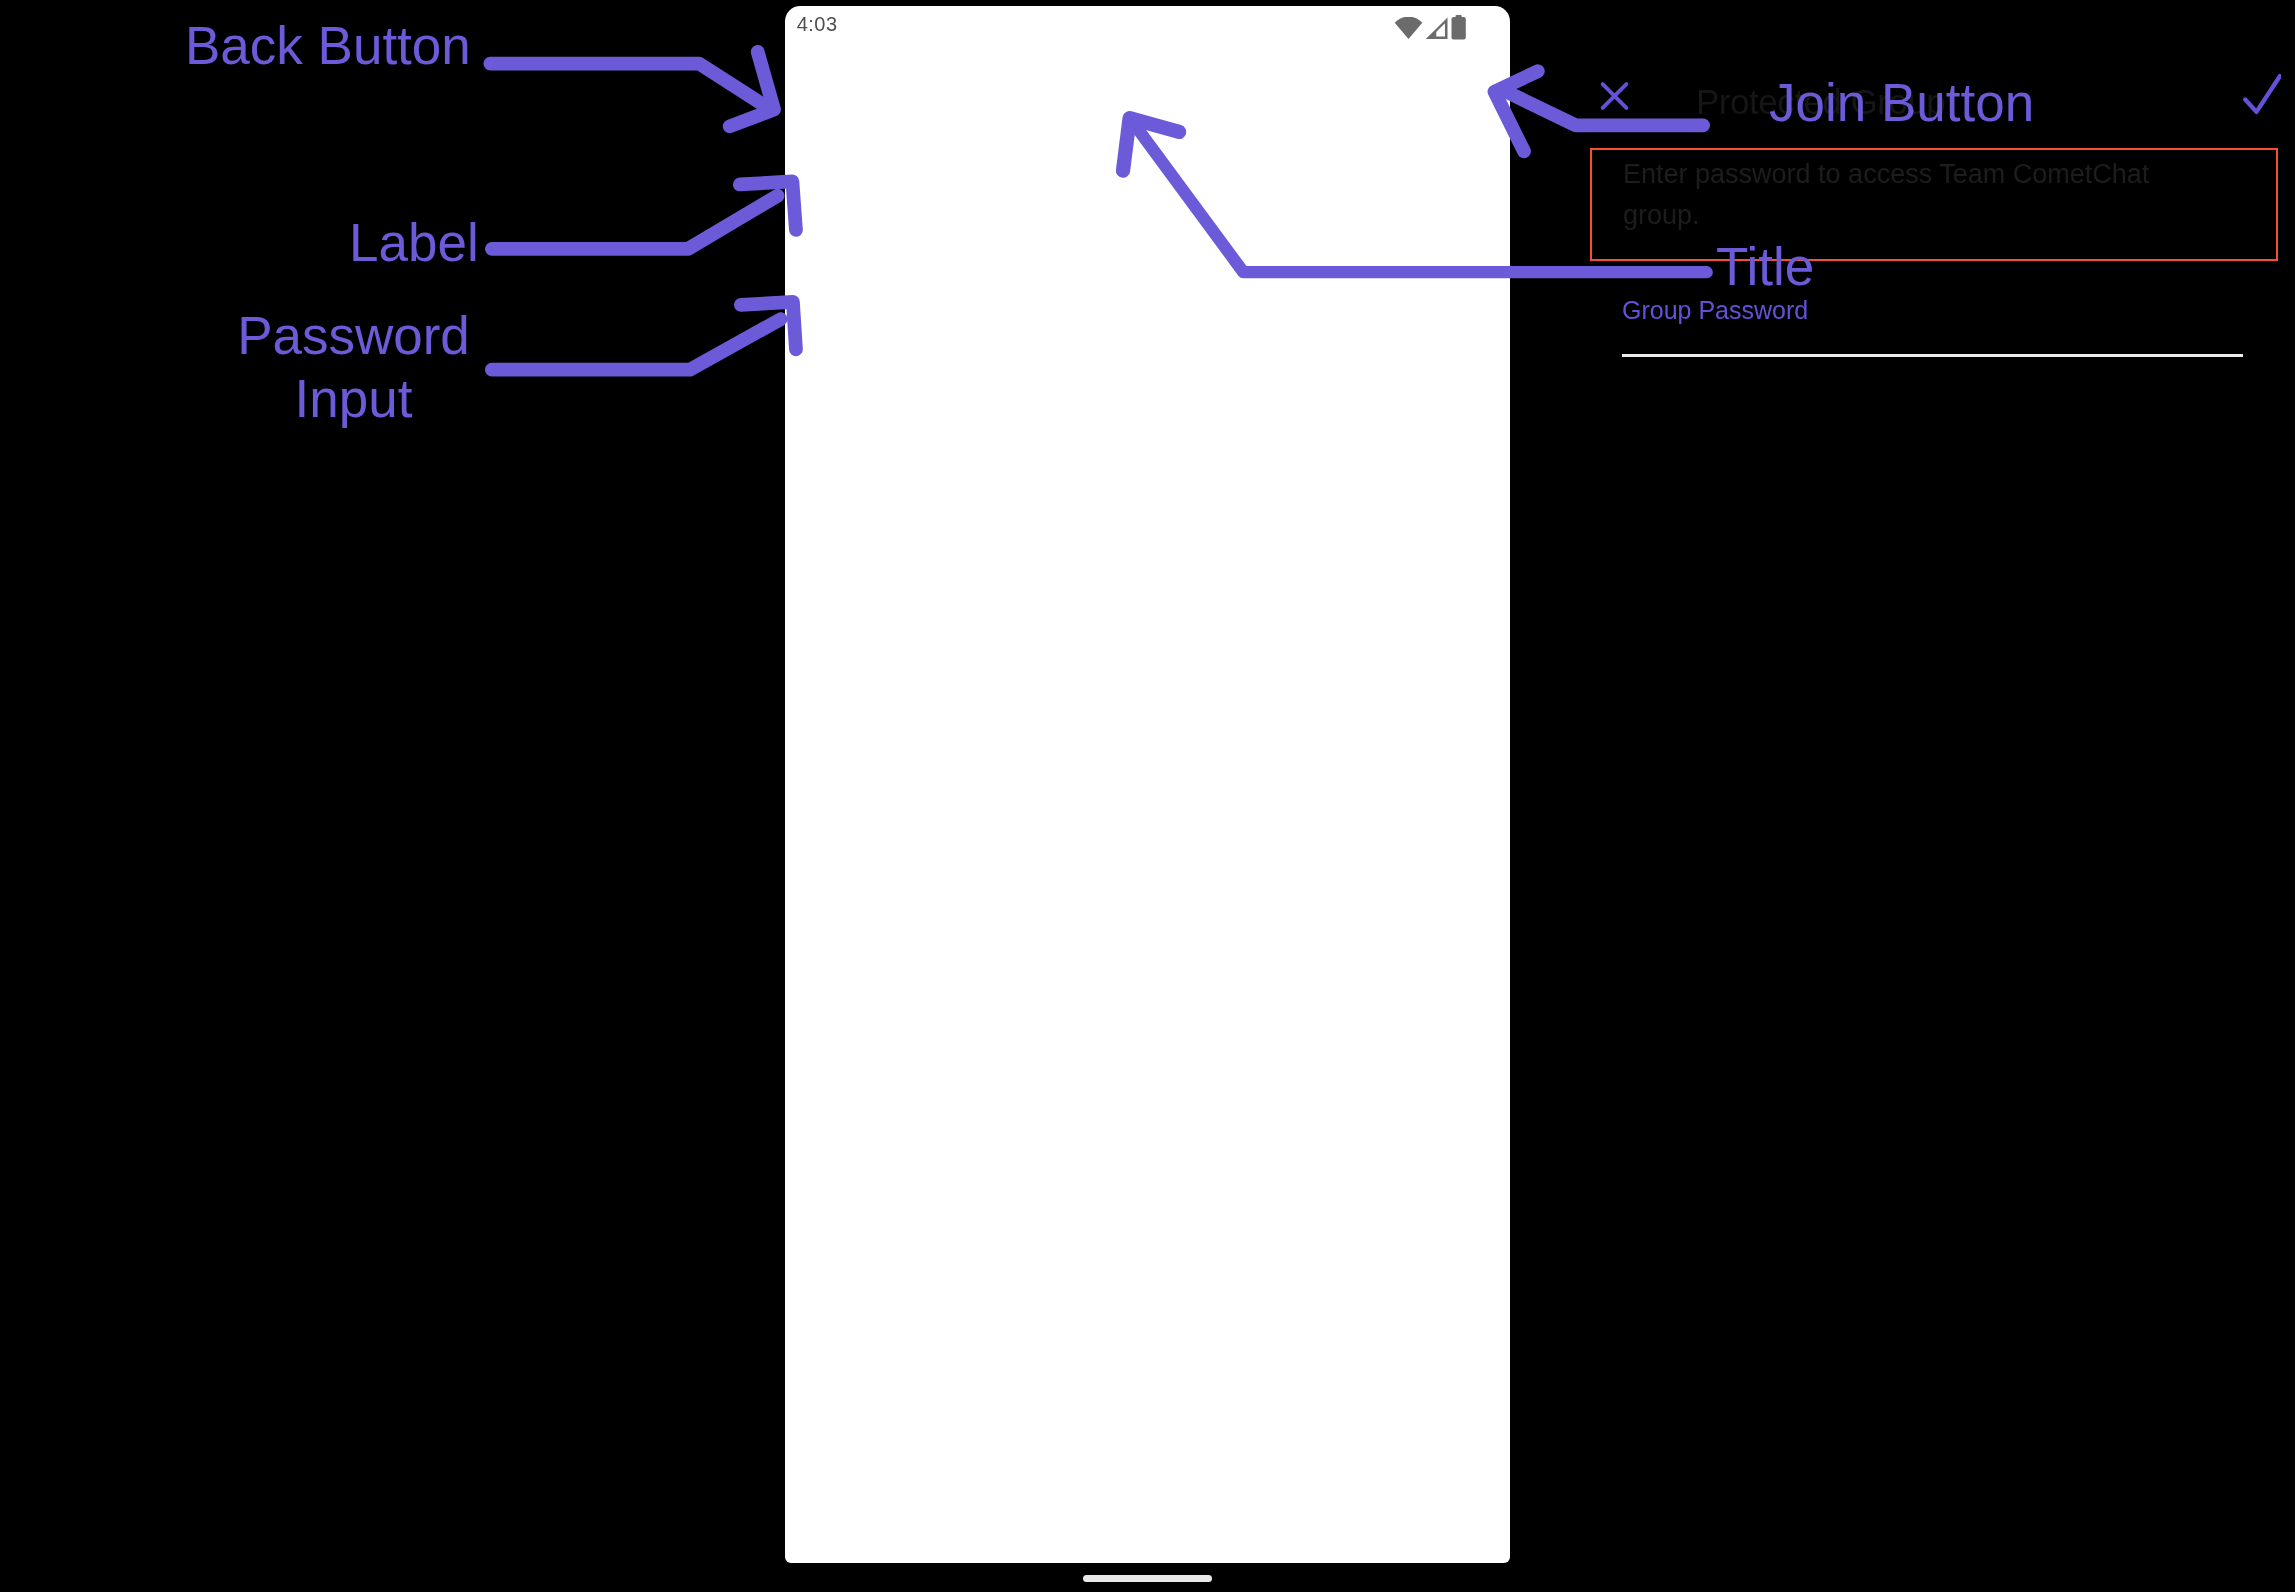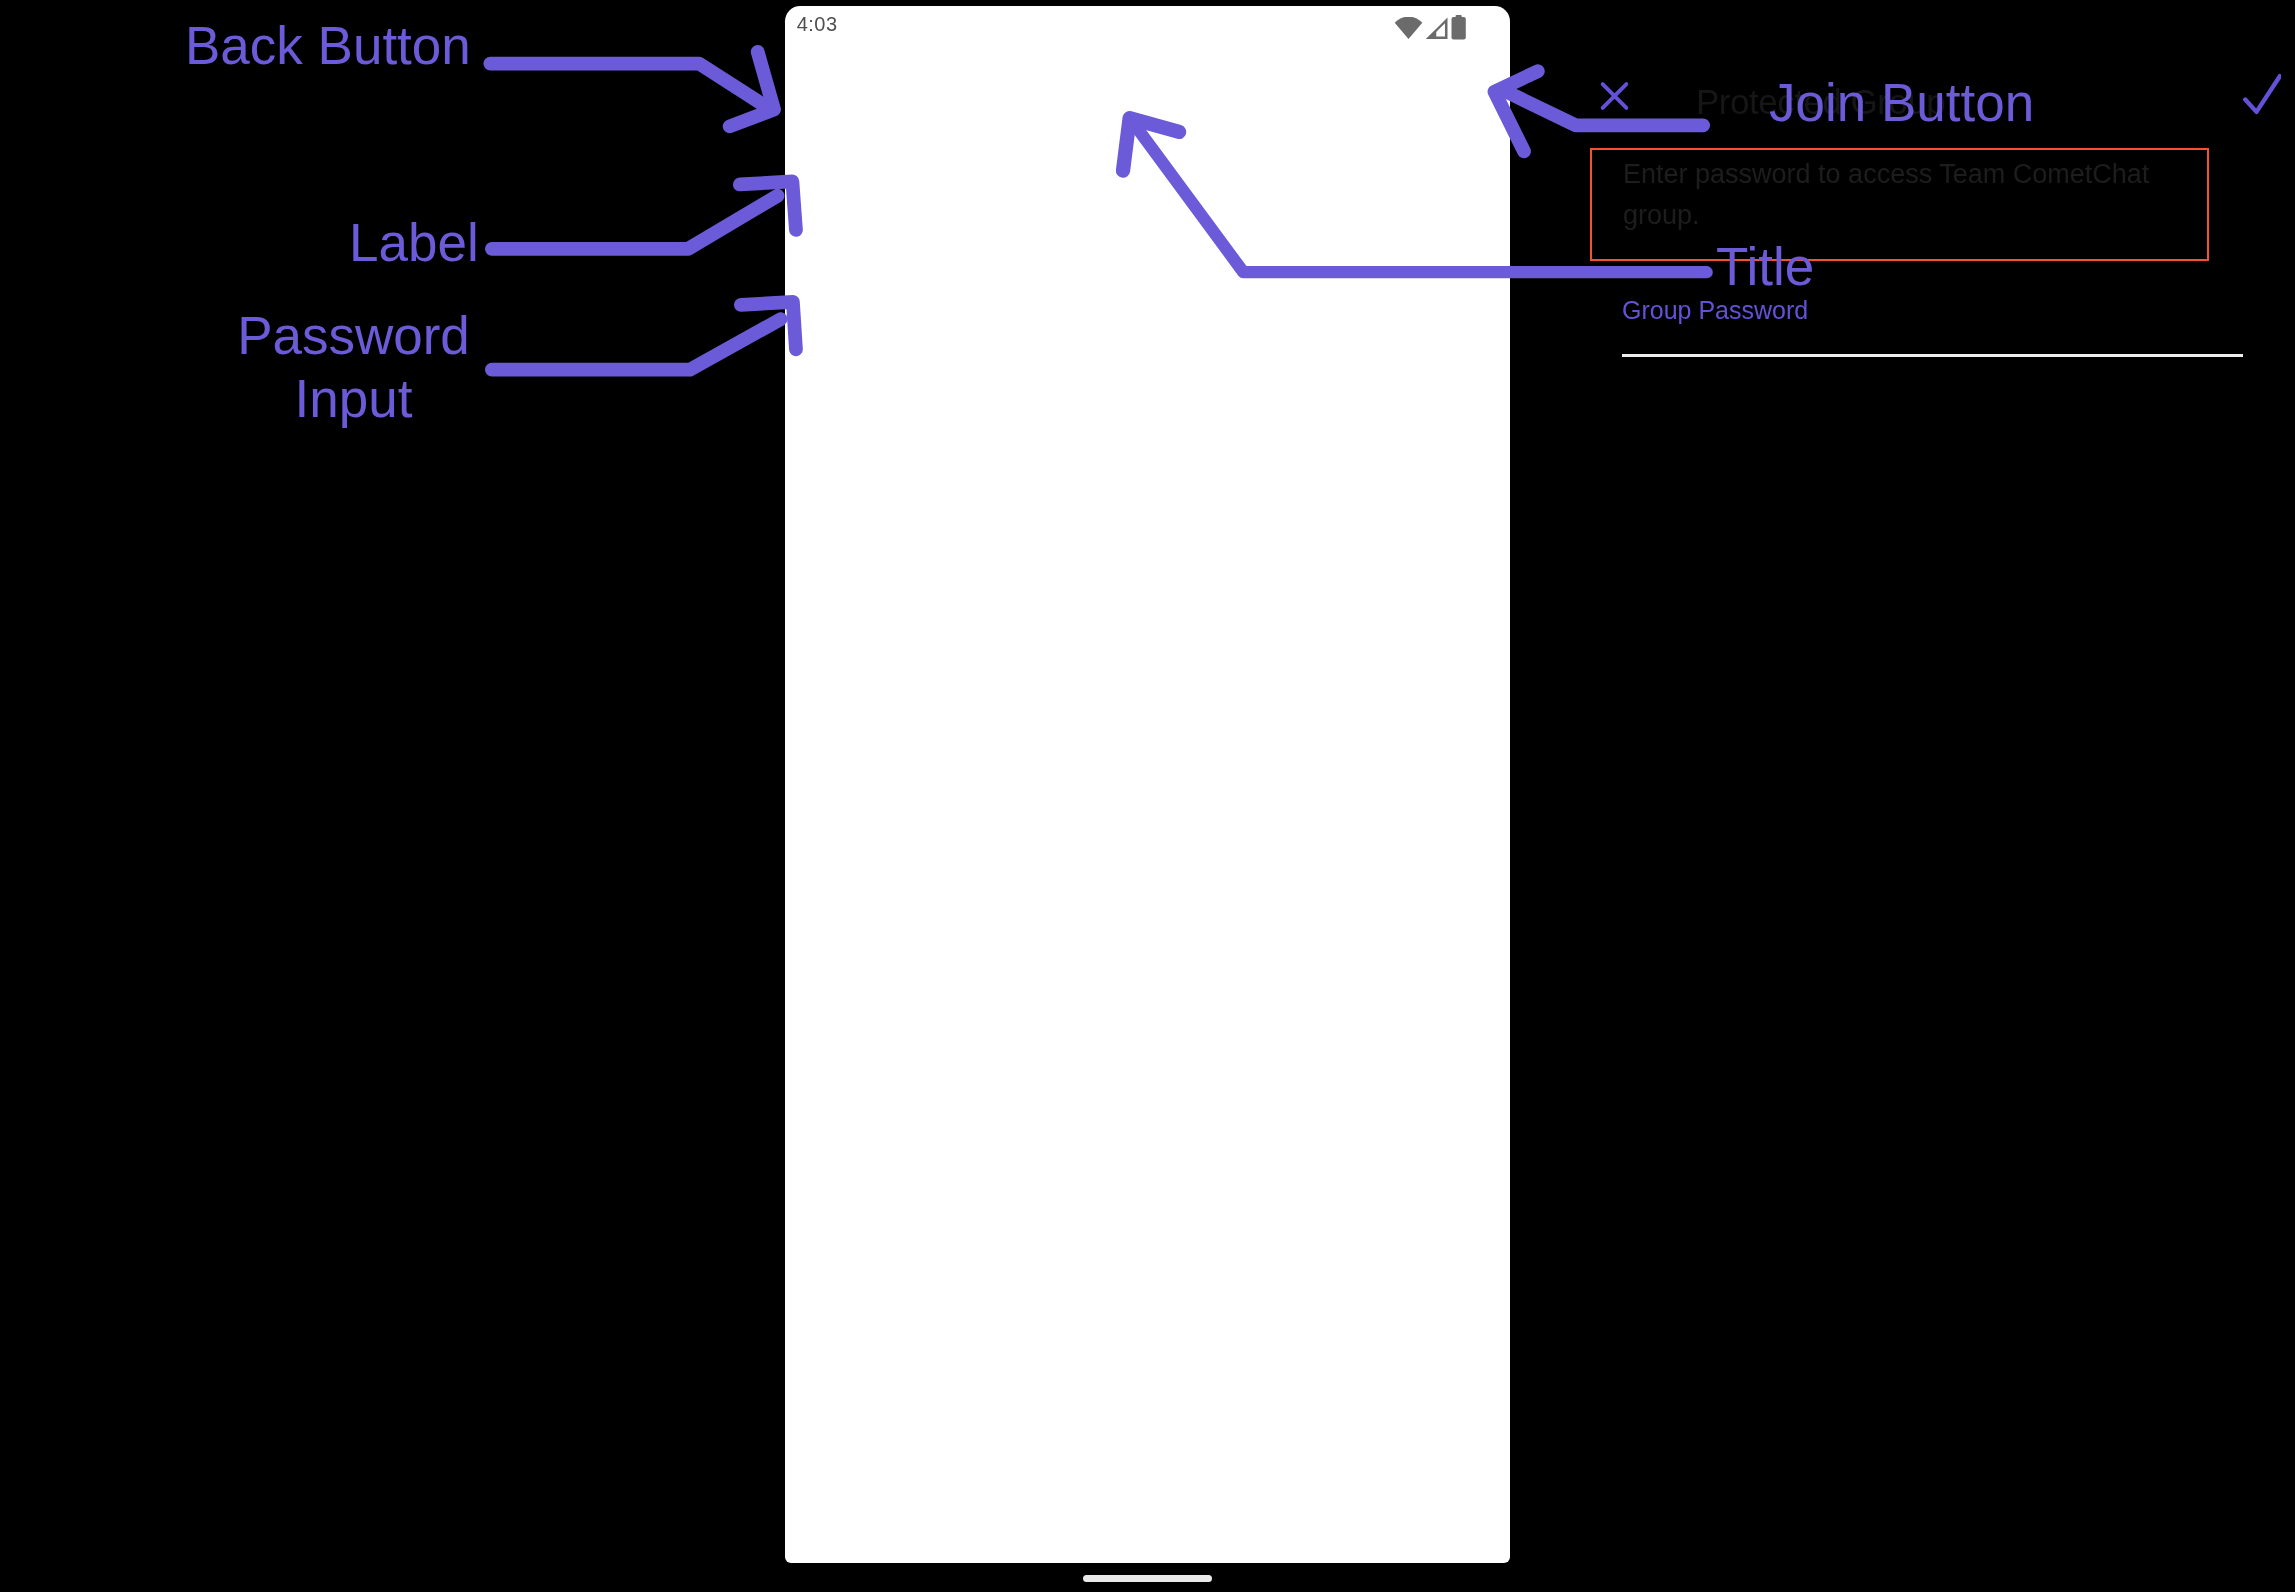--- a/index.html
+++ b/index.html
@@ -46,21 +46,21 @@
     position:absolute;left:911px;top:76px;
     font-size:35px;font-weight:400;color:var(--title-black);letter-spacing:-0.5px;
     white-space:nowrap;
   }
   .join-button{
     position:absolute;left:1447px;top:65px;width:53px;height:53px;
     background:none;border:none;cursor:pointer;padding:0;
   }
 
   .highlight-box{
-    position:absolute;left:805px;top:142px;width:619px;height:113px;
+    position:absolute;left:805px;top:142px;width:688px;height:113px;
     border:2.6px solid var(--red-outline);
   }
   .description{
     position:absolute;left:31px;top:3.6px;width:592px;
     font-size:27px;line-height:41px;color:var(--body-black);
   }
 
   .password-field{
     position:absolute;left:837px;top:286px;width:621px;height:71px;cursor:text;
   }

